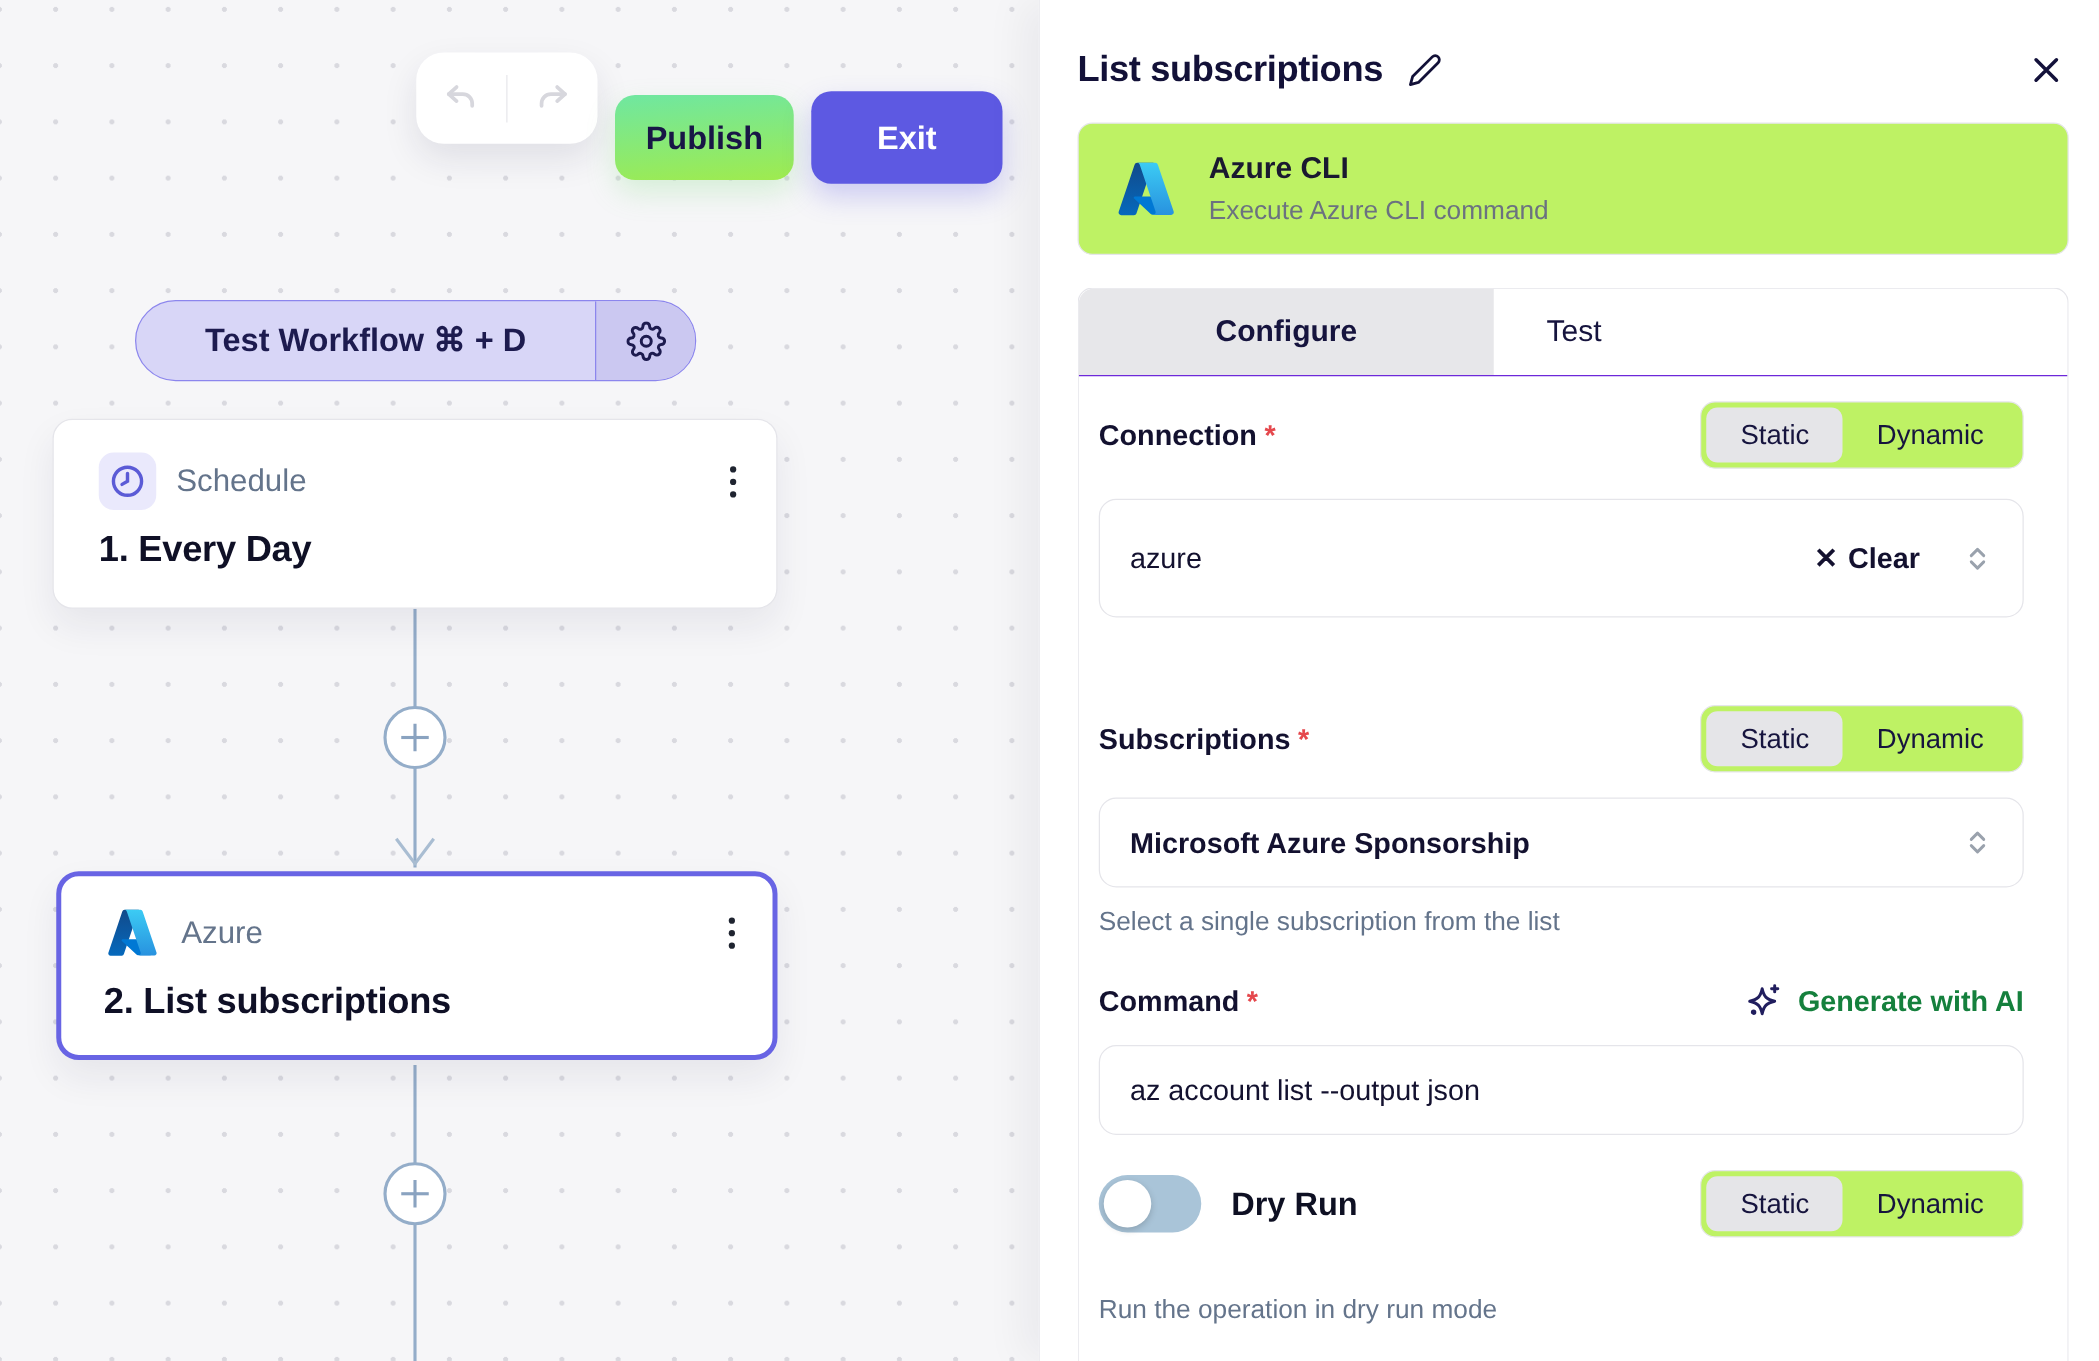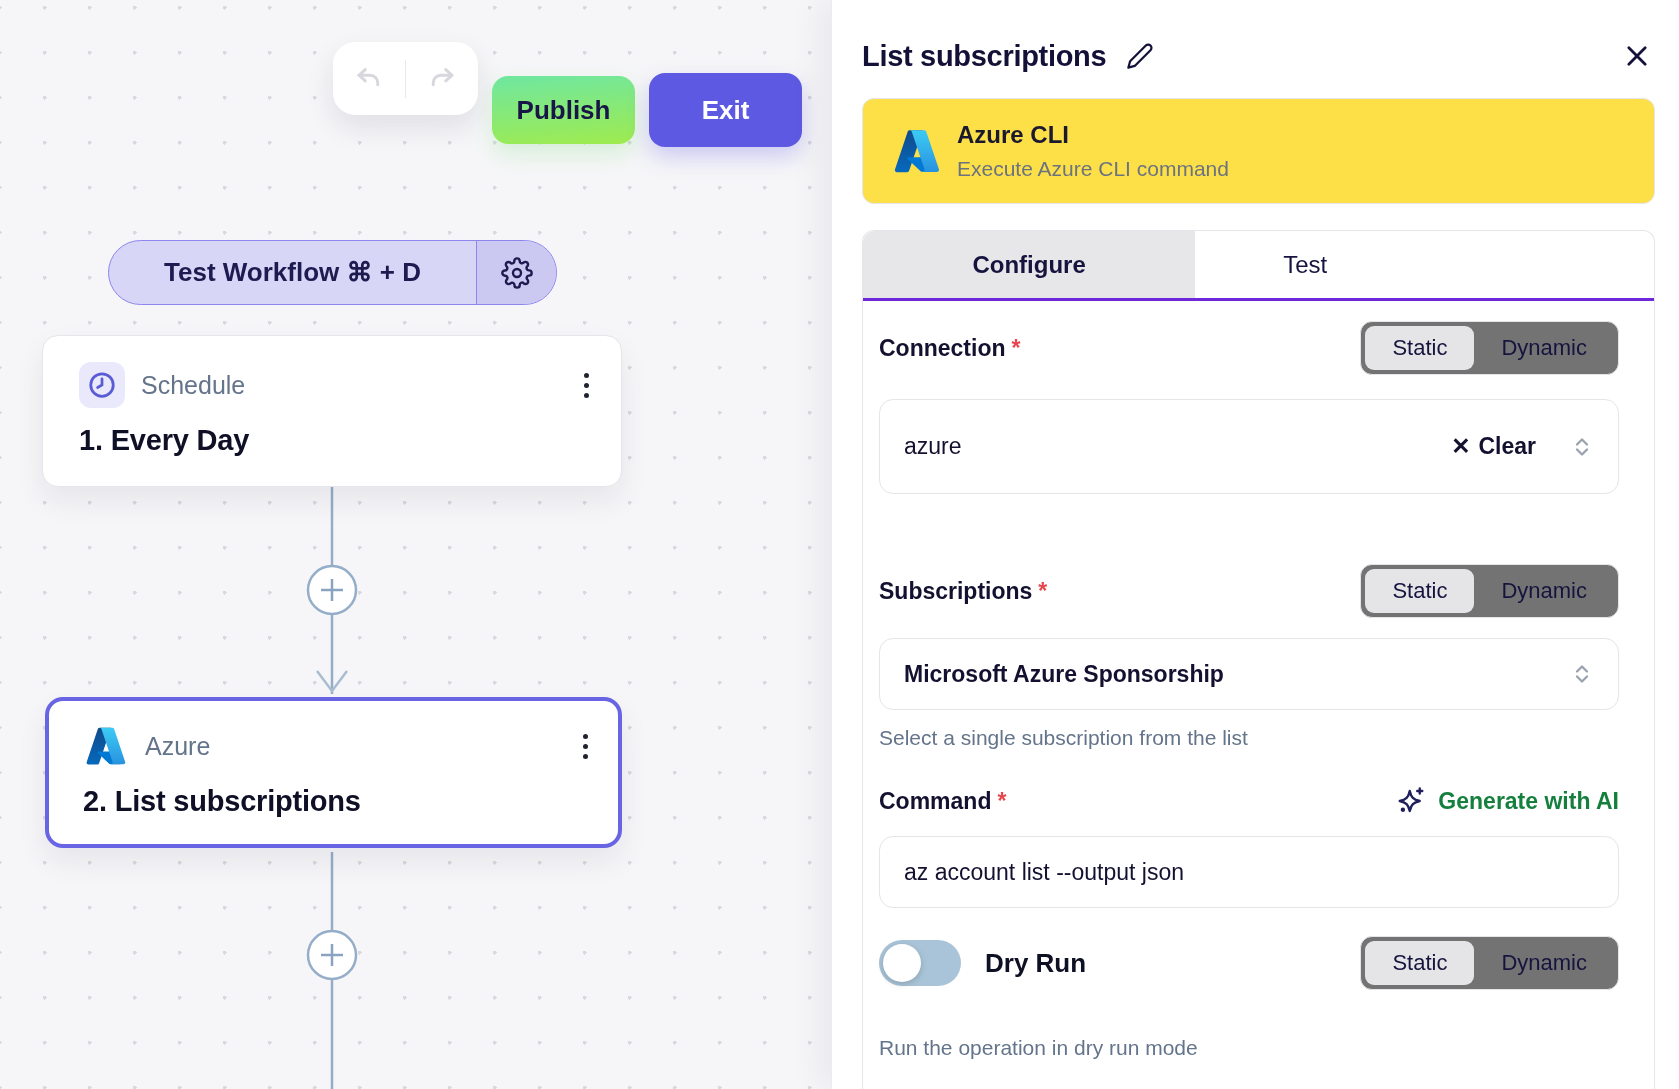--- a/index.html
+++ b/index.html
@@ -55,39 +55,39 @@
     background:#ffffff; border-left:1px solid #ececf0;
     box-shadow:-14px 0 30px rgba(15,15,40,.05);
     padding:38px 24px 0 30px; display:flex; flex-direction:column; }
 
   .panel-header { display:flex; align-items:flex-start; justify-content:space-between; margin-bottom:24px; }
   .panel-title-wrap { display:flex; align-items:center; gap:16px; }
   .panel-title { font-size:29px; font-weight:700; color:#131138; letter-spacing:-0.3px; }
   .icon-btn { background:none; border:none; cursor:pointer; display:flex; align-items:center; justify-content:center; padding:4px; }
 
   .app-card { border:1px solid #e5e5ea; border-radius:12px; padding:22px 30px;
-    display:flex; align-items:center; gap:16px; margin-bottom:26px; background:#fde047; }
+    display:flex; align-items:center; gap:26px; margin-bottom:26px; background:#bef264; }
   .app-card-name { font-size:24px; font-weight:600; color:#1a1930; margin-bottom:8px; }
   .app-card-desc { font-size:21px; color:#6b7280; }
 
   .config-card { flex:1; border:1px solid #e5e5ea; border-bottom:none;
     border-radius:12px 12px 0 0; display:flex; flex-direction:column; overflow:hidden; background:#fff; }
-  .tabs { display:flex; height:70px; border-bottom:3px solid #6d28d9; flex:0 0 70px;gap:46px; }
+  .tabs { display:flex; height:70px; border-bottom:1px solid #6d28d9; flex:0 0 70px; }
   .tab { display:flex; align-items:center; font-size:24px; color:#16143e; cursor:pointer; }
   .tab-configure { width:42%; justify-content:center; font-weight:600;
     background:#e7e7ea; border-radius:12px 0 0 0; }
   .tab-test { padding-left:42px; font-weight:500; }
 
   .card-body { padding:20px 35px 0 16px; display:flex; flex-direction:column; }
 
   .field-row { display:flex; align-items:center; justify-content:space-between; }
   .field-label { font-size:23px; font-weight:600; color:#13112f; }
   .req { color:#e5484d; margin-left:6px; font-weight:600; }
 
-  .seg { display:flex; border:1px solid #e5e5ea; border-radius:12px; padding:4px; background:#737373; }
+  .seg { display:flex; border:1px solid #e5e5ea; border-radius:12px; padding:4px; background:#bef264; }
   .seg-opt { padding:9px 27px; font-size:22px; color:#16143e; border-radius:9px; cursor:pointer; }
   .seg-opt.active { background:#e5e5e8; }
 
   .input-box { border:1px solid #e5e5ea; border-radius:14px; display:flex;
     align-items:center; padding:0 24px; background:#fff; }
   .input-lg { height:95px; margin-top:24px; }
   .input-md { height:72px; margin-top:20px; }
   .input-value { font-size:23px; color:#13112f; flex:1; }
   .input-value.bold { font-weight:700; }
   .clear-btn { display:flex; align-items:center; gap:8px; font-size:23px;

